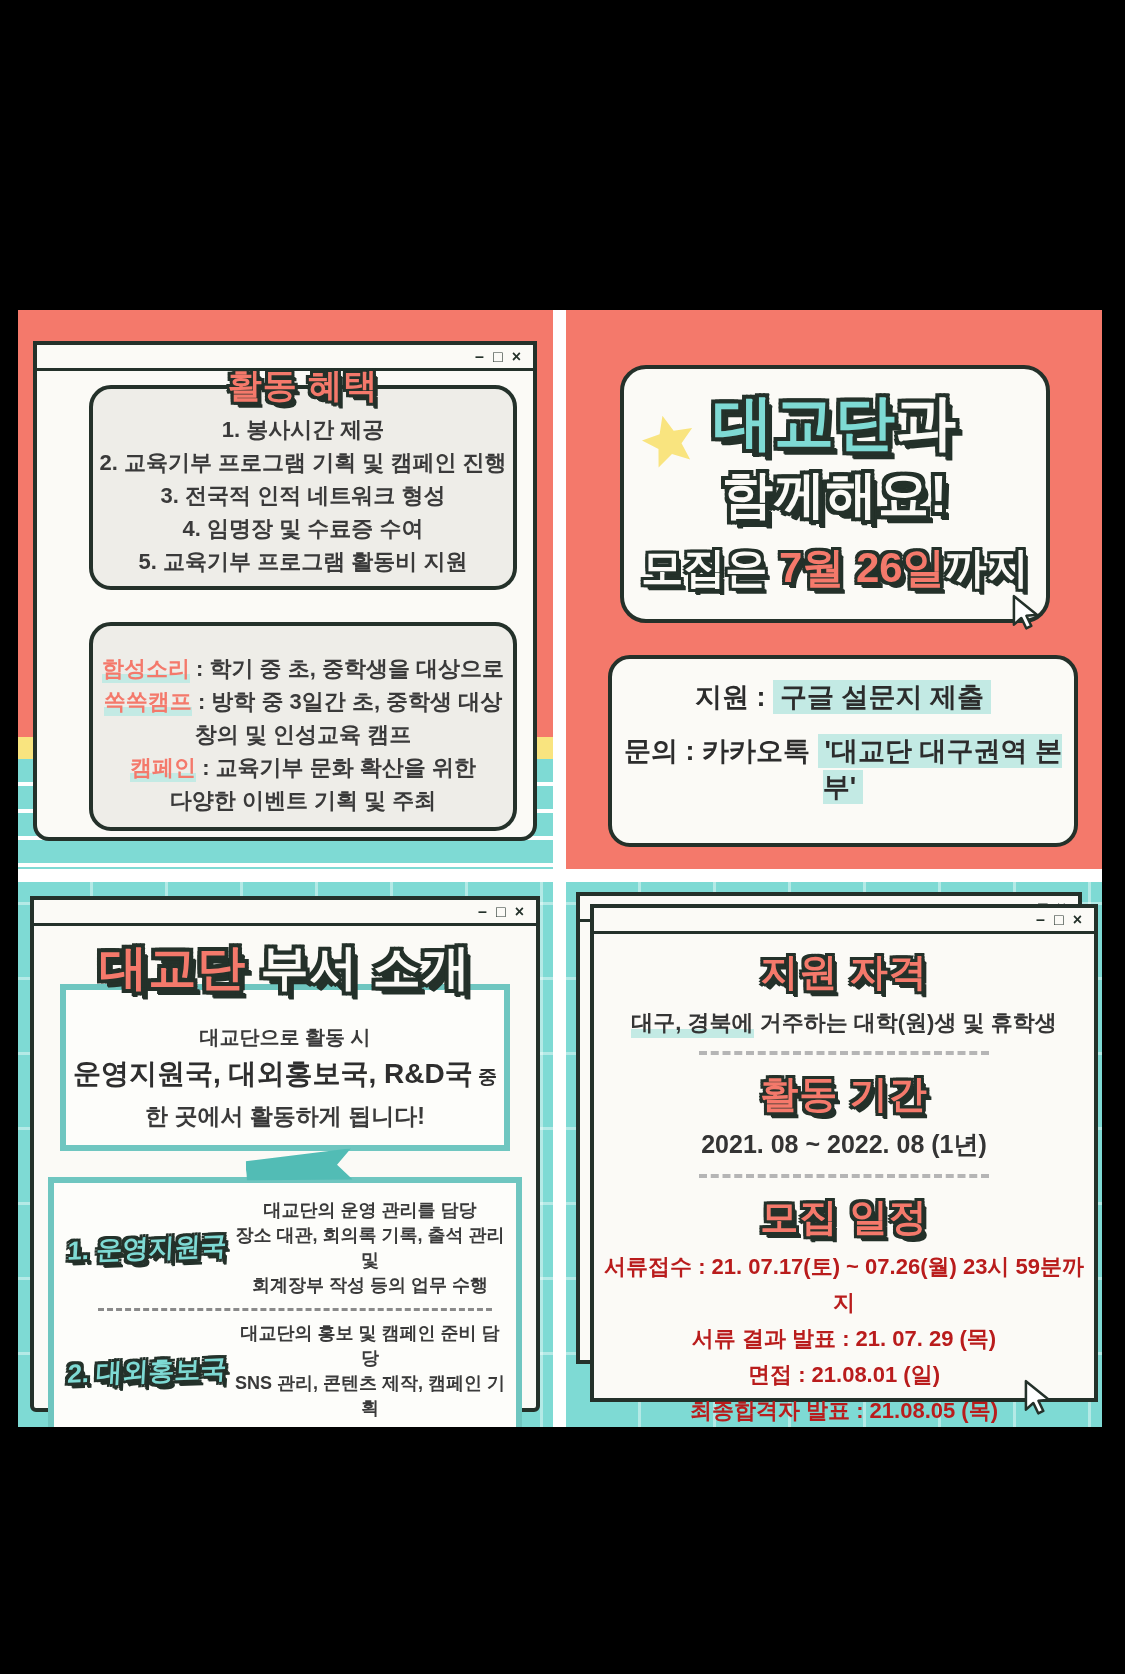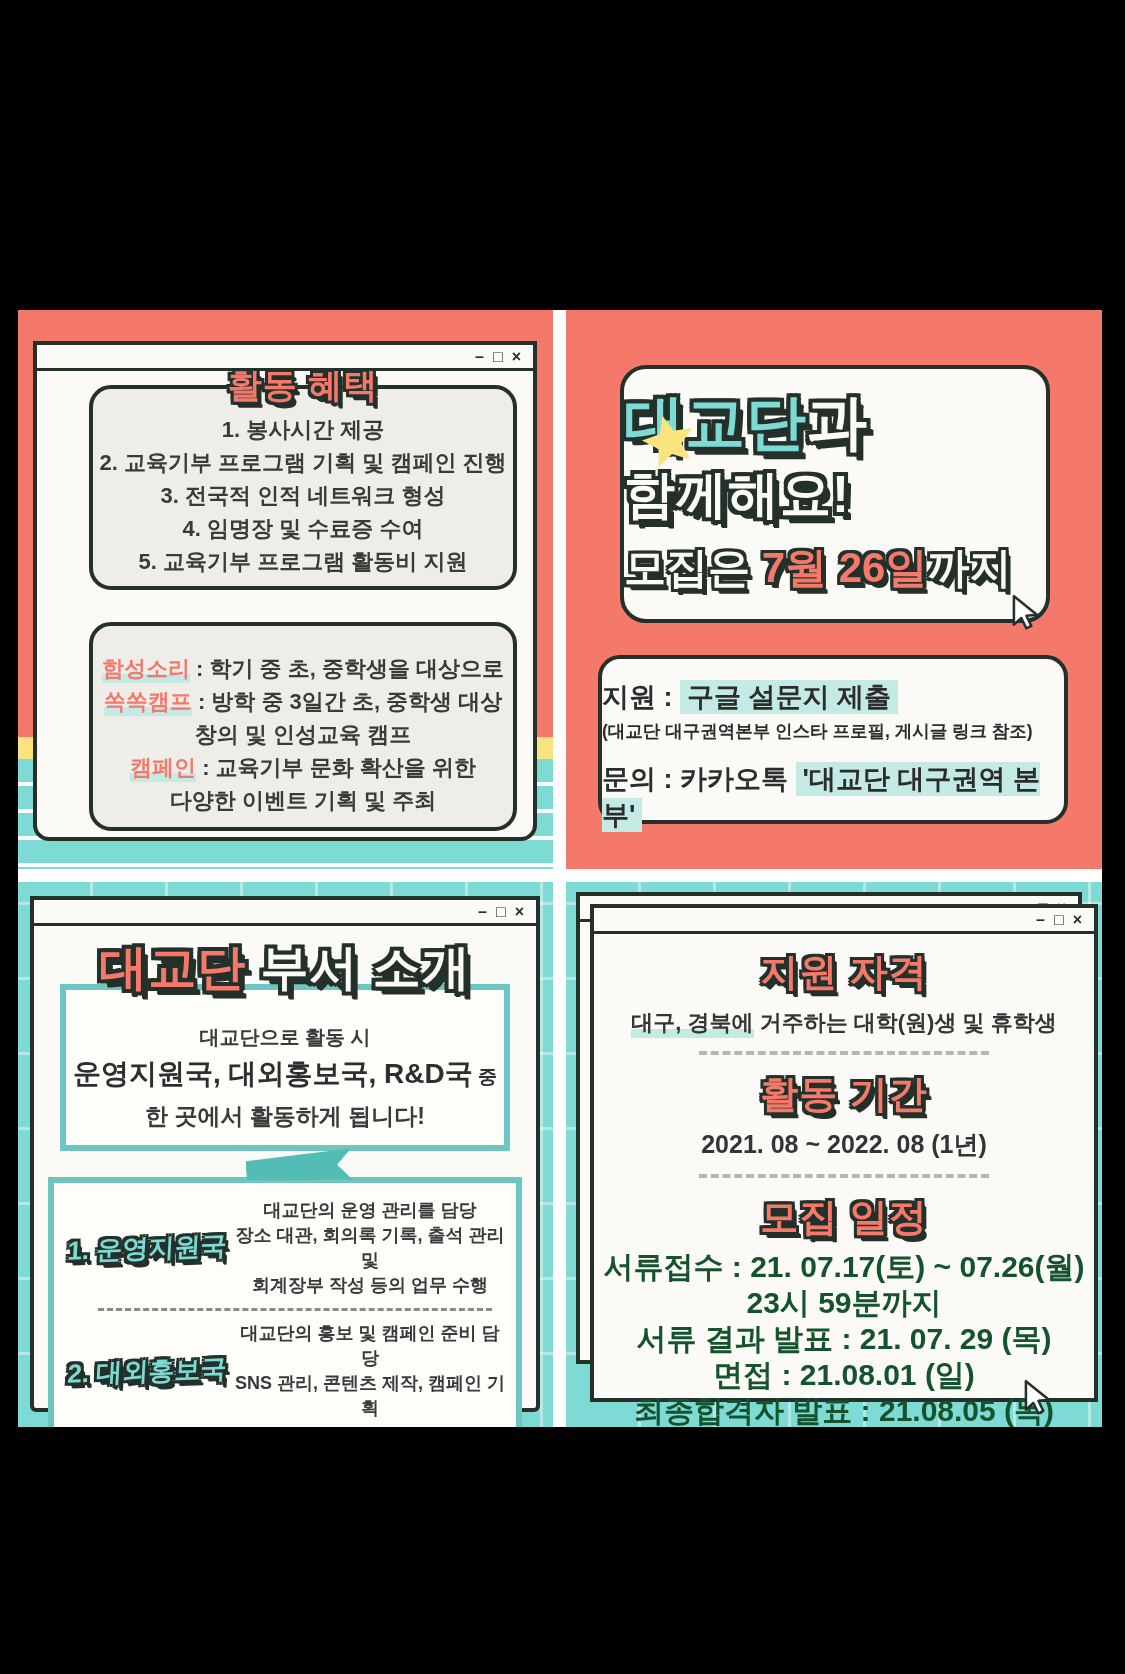--- a/index.html
+++ b/index.html
@@ -52,23 +52,23 @@
   .graybox{position:relative;background:var(--panel-gray);border:4px solid var(--ink);
     border-radius:22px;text-align:center;}
   .gb1{margin-top:14px;padding:24px 4px 8px;}
   .gb2{margin-top:32px;padding:26px 2px 10px;}
   .gb-title{position:absolute;top:-26px;left:0;width:100%;text-align:center;font-size:34px;}
   .ln{font-size:22px;line-height:33px;font-weight:600;color:var(--body-text);}
   .kw{color:var(--coral);font-weight:700;padding-bottom:2px;
     background:linear-gradient(var(--mint),var(--mint)) left 100%/100% 9px no-repeat;}
 
   
-  .card{position:absolute;background:var(--paper);border:4px solid var(--ink);}
+  .card{position:absolute;background:var(--paper);border:4px solid var(--ink);text-align:center;}
   .card1{left:54px;top:55px;width:430px;height:258px;border-radius:26px;padding-top:18px;}
-  .card2{left:32px;top:345px;width:470px;height:169px;border-radius:22px;padding-top:20px;}
+  .card2{left:42px;top:345px;width:470px;height:192px;border-radius:22px;padding-top:20px;}
   .head1{font-size:60px;line-height:72px;}
   .head2{font-size:51px;line-height:72px;}
   .head3{font-size:42px;line-height:58px;margin-top:8px;letter-spacing:0;}
   .star{position:absolute;left:14px;top:42px;width:62px;height:62px;transform:rotate(-14deg);}
   .apply-line{font-size:27px;font-weight:800;color:#2c2c2c;}
   .hl{background:var(--mint);padding:2px 7px;}
   .apply-note{font-size:17.5px;font-weight:600;margin-top:4px;color:#2c2c2c;}
   .contact-line{font-size:27px;font-weight:800;margin-top:18px;color:#2c2c2c;}
   .cursor{position:absolute;width:38px;height:38px;}
   .cur1{left:440px;top:283px;} .cur2{left:452px;top:496px;}
@@ -97,21 +97,21 @@
   
   .w4-back{left:10px;top:10px;width:506px;height:472px;}
   .w4-front{left:24px;top:22px;width:508px;height:498px;}
   .w4-front .win-body{text-align:center;padding-top:12px;}
   .sec-title{font-size:38px;line-height:52px;}
   .sec-line{font-size:22px;font-weight:600;margin-top:10px;color:#343434;}
   .sec-line2{font-size:25px;font-weight:600;margin-top:8px;color:#343434;}
   .u-mint{background:linear-gradient(var(--mint),var(--mint)) left 100%/100% 9px no-repeat;padding-bottom:3px;}
   .dash-sep{width:58%;margin:13px auto;border-top:4px dashed #b5b5b5;}
   .sched{margin-top:6px;}
-  .sched p{font-size:30px;line-height:36px;font-weight:600;color:#14532d;}
+  .sched p{font-size:22px;line-height:36px;font-weight:600;color:#b91c1c;}
 </style>
 </head>
 <body>
 
 <div class="stage">
   <div class="backing">
 
     <section class="quad q1">
       <div class="sand"></div>
       <div class="pool"></div>
@@ -150,21 +150,20 @@
         </svg>
         <div class="head1 bubble o4"><span class="teal-txt">대교단</span><span class="white-txt">과</span></div>
         <div class="head2 bubble o4 white-txt">함께해요!</div>
         <div class="head3 bubble o3"><span class="white-txt">모집은 </span><span class="coral-txt">7월 26일</span><span class="white-txt">까지</span></div>
       </div>
       <svg class="cursor cur1" viewBox="0 0 24 24">
         <path d="M5 2 L5 20 L9.7 15.8 L12.8 22.3 L16 20.8 L12.9 14.4 L19.5 13.8 Z" fill="#fff" stroke="var(--ink)" stroke-width="1.6" stroke-linejoin="round"></path>
       </svg>
       <div class="card card2">
         <p class="apply-line"><span>지원 : </span><span class="hl">구글 설문지 제출</span></p>
-        <p class="apply-note">(대교단 대구권역본부 인스타 프로필, 게시글 링크 참조)</p>
         <p class="contact-line"><span>문의 : 카카오톡 </span><span class="hl">'대교단 대구권역 본부'</span></p>
       </div>
     </section>
 
     <section class="quad q3 grid-bg">
       <div class="window w3">
         <div class="titlebar">
           <div class="ctrls">
             <span>–</span>
             <span>□</span>

